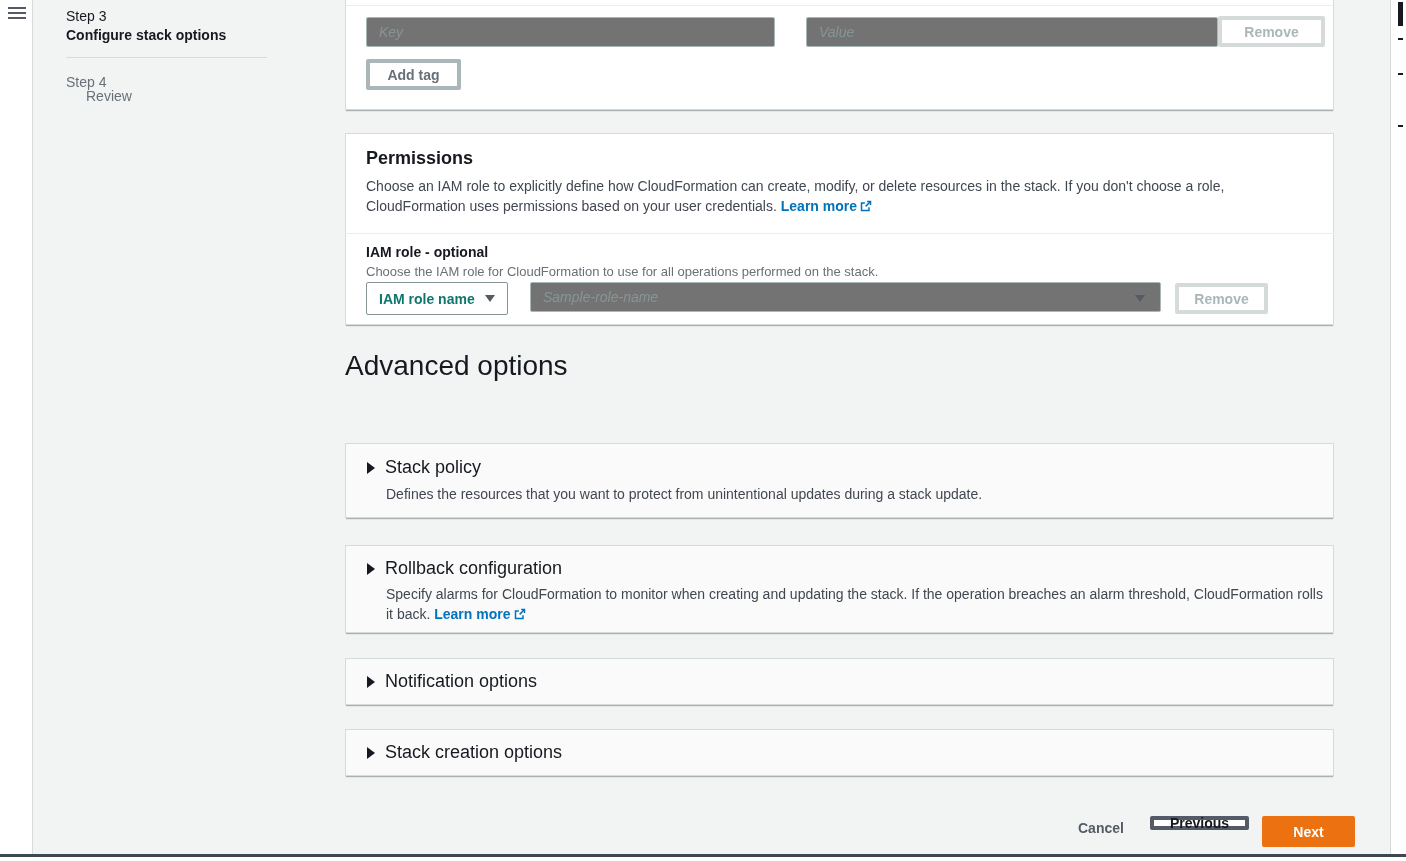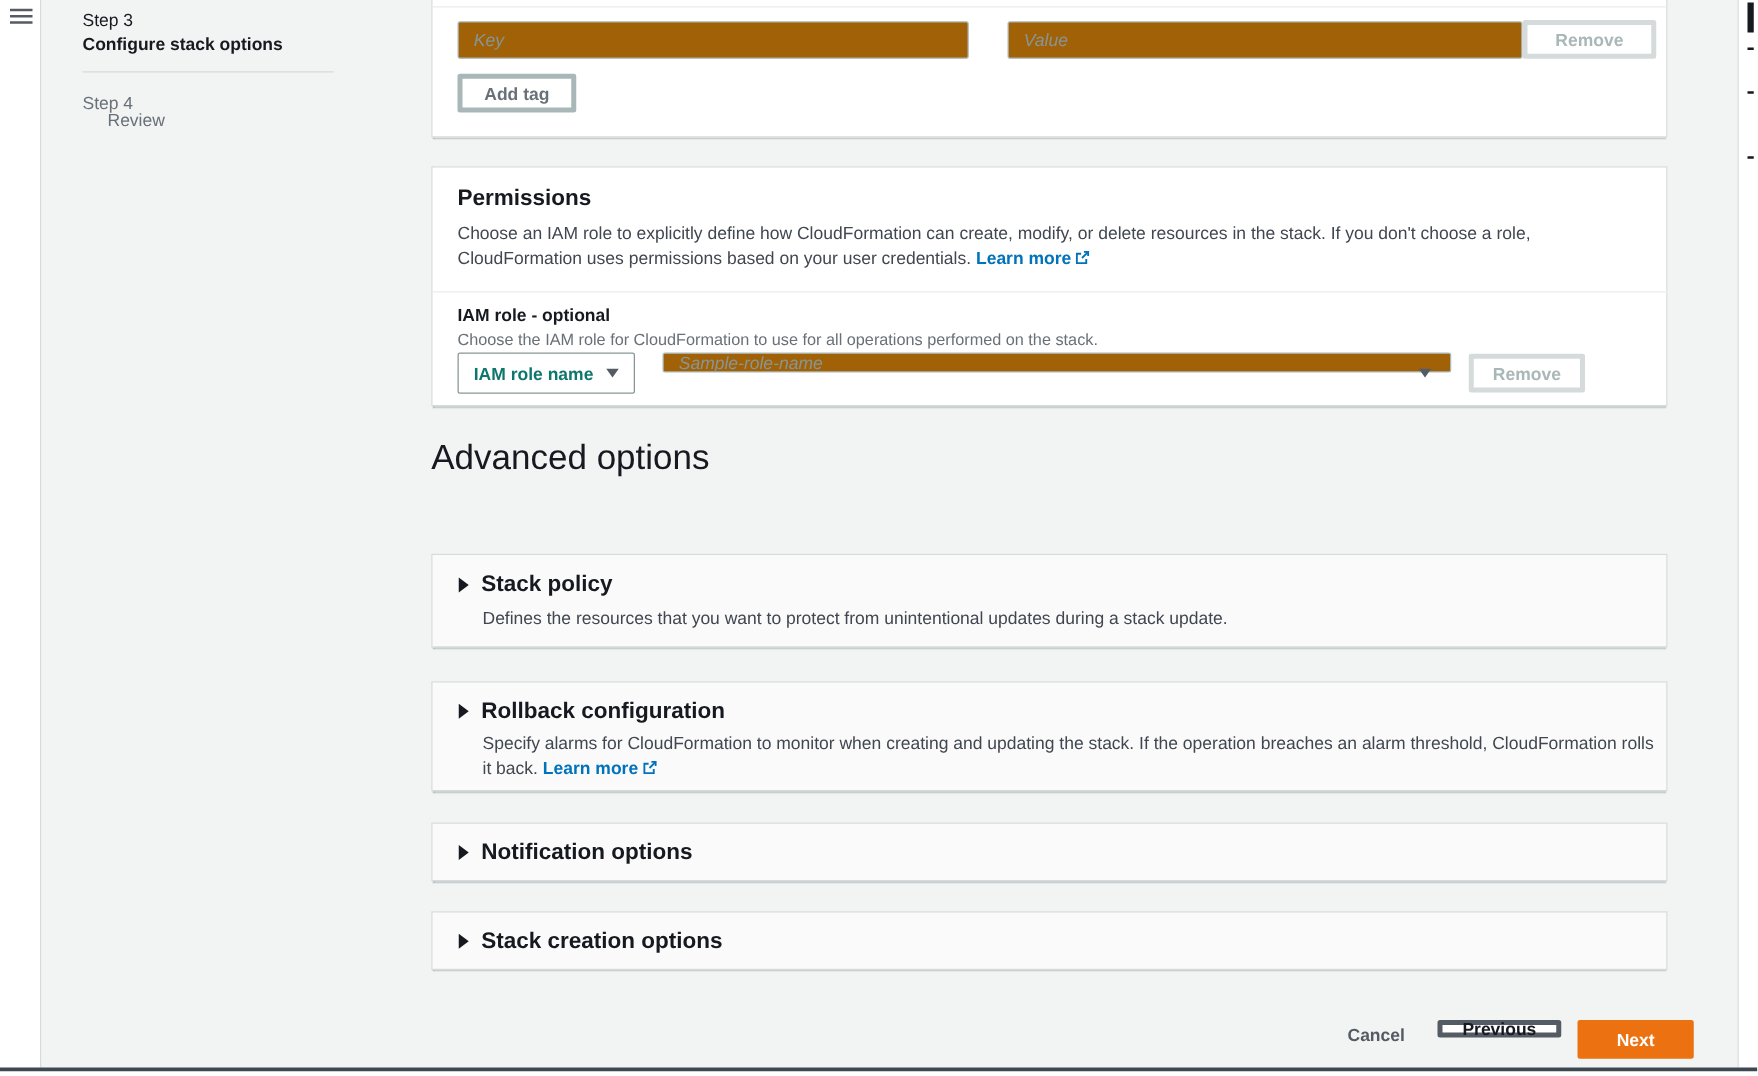--- a/index.html
+++ b/index.html
@@ -22,21 +22,21 @@
   .step-label.active { font-weight:700; color:#16191f; }
   .step-muted { color:#687078; }
   .side-divider { position:absolute; left:66px; top:57px; width:201px; height:1px; background:#d5dbdb; }
 
   
   .card { position:absolute; left:345px; width:989px; background:#fff; border:1px solid #d5dbdb;
           box-shadow:0 2px 1px -1px rgba(0,28,36,.3); }
   .card.expandable { background:#fafafa; }
 
   .txt-input {
-    position:absolute; height:30px; border:1px solid #aab7b8; border-radius:2px; background:#a16207;
+    position:absolute; height:30px; border:1px solid #aab7b8; border-radius:2px; background:#737373;
     font-family:"Liberation Sans", sans-serif; font-size:14px; padding:0 12px; color:#16191f;
   }
   .txt-input::placeholder { color:#879596; font-style:italic; opacity:1; }
 
   .btn {
     position:absolute; display:flex; align-items:center; justify-content:center;
     background:#fff; border:4px solid #7f1d1d; border-radius:2px;
     font-size:14px; font-weight:700; cursor:pointer;
   }
   .btn.secondary { color:#687078; border-color:#aab7b8; }
@@ -56,26 +56,26 @@
 
   .divider { position:absolute; left:345px; width:989px; height:1px; background:#eaeded; }
 
   .select-box {
     position:absolute; height:33px; background:#fff; border:1px solid #879596; border-radius:2px;
     display:flex; align-items:center; padding:0 12px; font-size:14px; font-weight:700; color:#0f766e; cursor:pointer;
   }
   .caret-down { width:0; height:0; border-left:5px solid transparent; border-right:5px solid transparent;
                 border-top:7px solid #545b64; margin-left:auto; }
   .combo { position:absolute; height:33px; }
-  .combo .txt-input { left:0; top:0; width:100%; height:16px; padding-right:40px; }
+  .combo .txt-input { left:0; top:0; width:100%; height:30px; padding-right:40px; }
   .combo .caret-down { position:absolute; right:16px; top:13px; }
 
   .tri-right { display:inline-block; width:0; height:0; border-top:6px solid transparent;
                border-bottom:6px solid transparent; border-left:8px solid #16191f; margin-right:10px; }
-  .exp-title { display:flex; align-items:center; font-size:18px; font-weight:700; color:#16191f; cursor:pointer; }
+  .exp-title { display:flex; align-items:center; font-size:18px; font-weight:400; color:#16191f; cursor:pointer; }
 
   
   .right-rail { position:absolute; left:1390px; top:0; width:16px; height:854px; background:#fff; border-left:1px solid #d5dbdb; }
   .scroll-thumb { position:absolute; left:7px; top:2px; width:5px; height:24px; background:#16191f; }
   .rail-mark { position:absolute; left:7px; width:5px; height:2px; background:#16191f; }
 </style>
 </head>
 <body>
 
 <div class="page">

